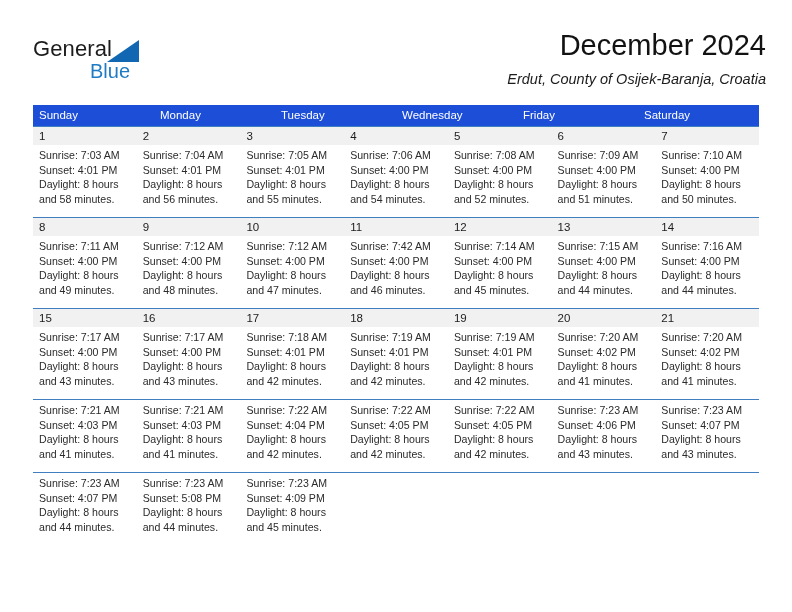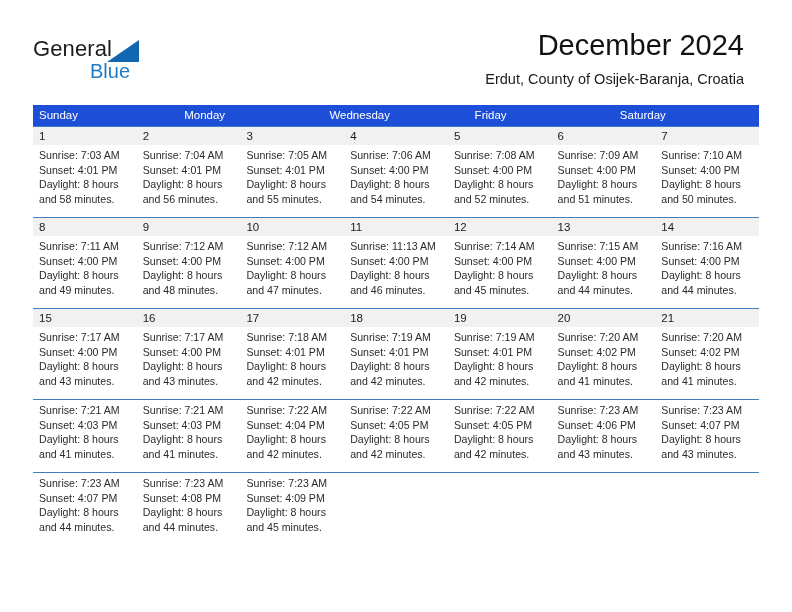--- a/index.html
+++ b/index.html
@@ -57,37 +57,38 @@
   .brand-blue {
     position: absolute;
     left: 57px;
     top: 24px;
     font-size: 20px;
     color: #1f7bc4;
     font-family: "Liberation Sans", sans-serif;
   }
   .title-block {
     position: absolute;
-    right: 48px;
+    right: 26px;
     top: 28px;
     text-align: right;
   }
   .cal-title {
     font-size: 29px;
     font-weight: normal;
     color: #121212;
     line-height: 34px;
     white-space: nowrap;
   }
   .cal-subtitle {
     margin-top: 8px;
     font-size: 14.5px;
     color: #1c1c1c;
     line-height: 18px;
     white-space: nowrap;
+    font-style: italic;
   }
 
   
   .calendar {
     position: absolute;
     left: 33px;
     top: 105px;
     width: 726px;
   }
   .dow-row {
@@ -162,20 +163,21 @@
       <div class="cal-subtitle">Erdut, County of Osijek-Baranja, Croatia</div>
     </div>
 
   </div>
 
   <div class="calendar">
 
     <div class="dow-row">
       <div class="dow-cell">Sunday</div>
       <div class="dow-cell">Monday</div>
+      <div class="dow-cell">Tuesday</div>
       <div class="dow-cell">Wednesday</div>
       <div class="dow-cell">Friday</div>
       <div class="dow-cell">Saturday</div>
     </div>
 
     <div class="week">
       <div class="week-numbers">
         <div class="num-cell">1</div>
         <div class="num-cell">2</div>
         <div class="num-cell">3</div>
@@ -253,21 +255,21 @@
           <div>Daylight: 8 hours</div>
           <div>and 48 minutes.</div>
         </div>
         <div class="day-cell">
           <div>Sunrise: 7:12 AM</div>
           <div>Sunset: 4:00 PM</div>
           <div>Daylight: 8 hours</div>
           <div>and 47 minutes.</div>
         </div>
         <div class="day-cell">
-          <div>Sunrise: 11:13 AM</div>
+          <div>Sunrise: 7:42 AM</div>
           <div>Sunset: 4:00 PM</div>
           <div>Daylight: 8 hours</div>
           <div>and 46 minutes.</div>
         </div>
         <div class="day-cell">
           <div>Sunrise: 7:14 AM</div>
           <div>Sunset: 4:00 PM</div>
           <div>Daylight: 8 hours</div>
           <div>and 45 minutes.</div>
         </div>
@@ -392,21 +394,21 @@
     <div class="week">
       <div class="week-body">
         <div class="day-cell">
           <div>Sunrise: 7:23 AM</div>
           <div>Sunset: 4:07 PM</div>
           <div>Daylight: 8 hours</div>
           <div>and 44 minutes.</div>
         </div>
         <div class="day-cell">
           <div>Sunrise: 7:23 AM</div>
-          <div>Sunset: 4:08 PM</div>
+          <div>Sunset: 5:08 PM</div>
           <div>Daylight: 8 hours</div>
           <div>and 44 minutes.</div>
         </div>
         <div class="day-cell">
           <div>Sunrise: 7:23 AM</div>
           <div>Sunset: 4:09 PM</div>
           <div>Daylight: 8 hours</div>
           <div>and 45 minutes.</div>
         </div>
         <div class="day-cell empty"></div>

